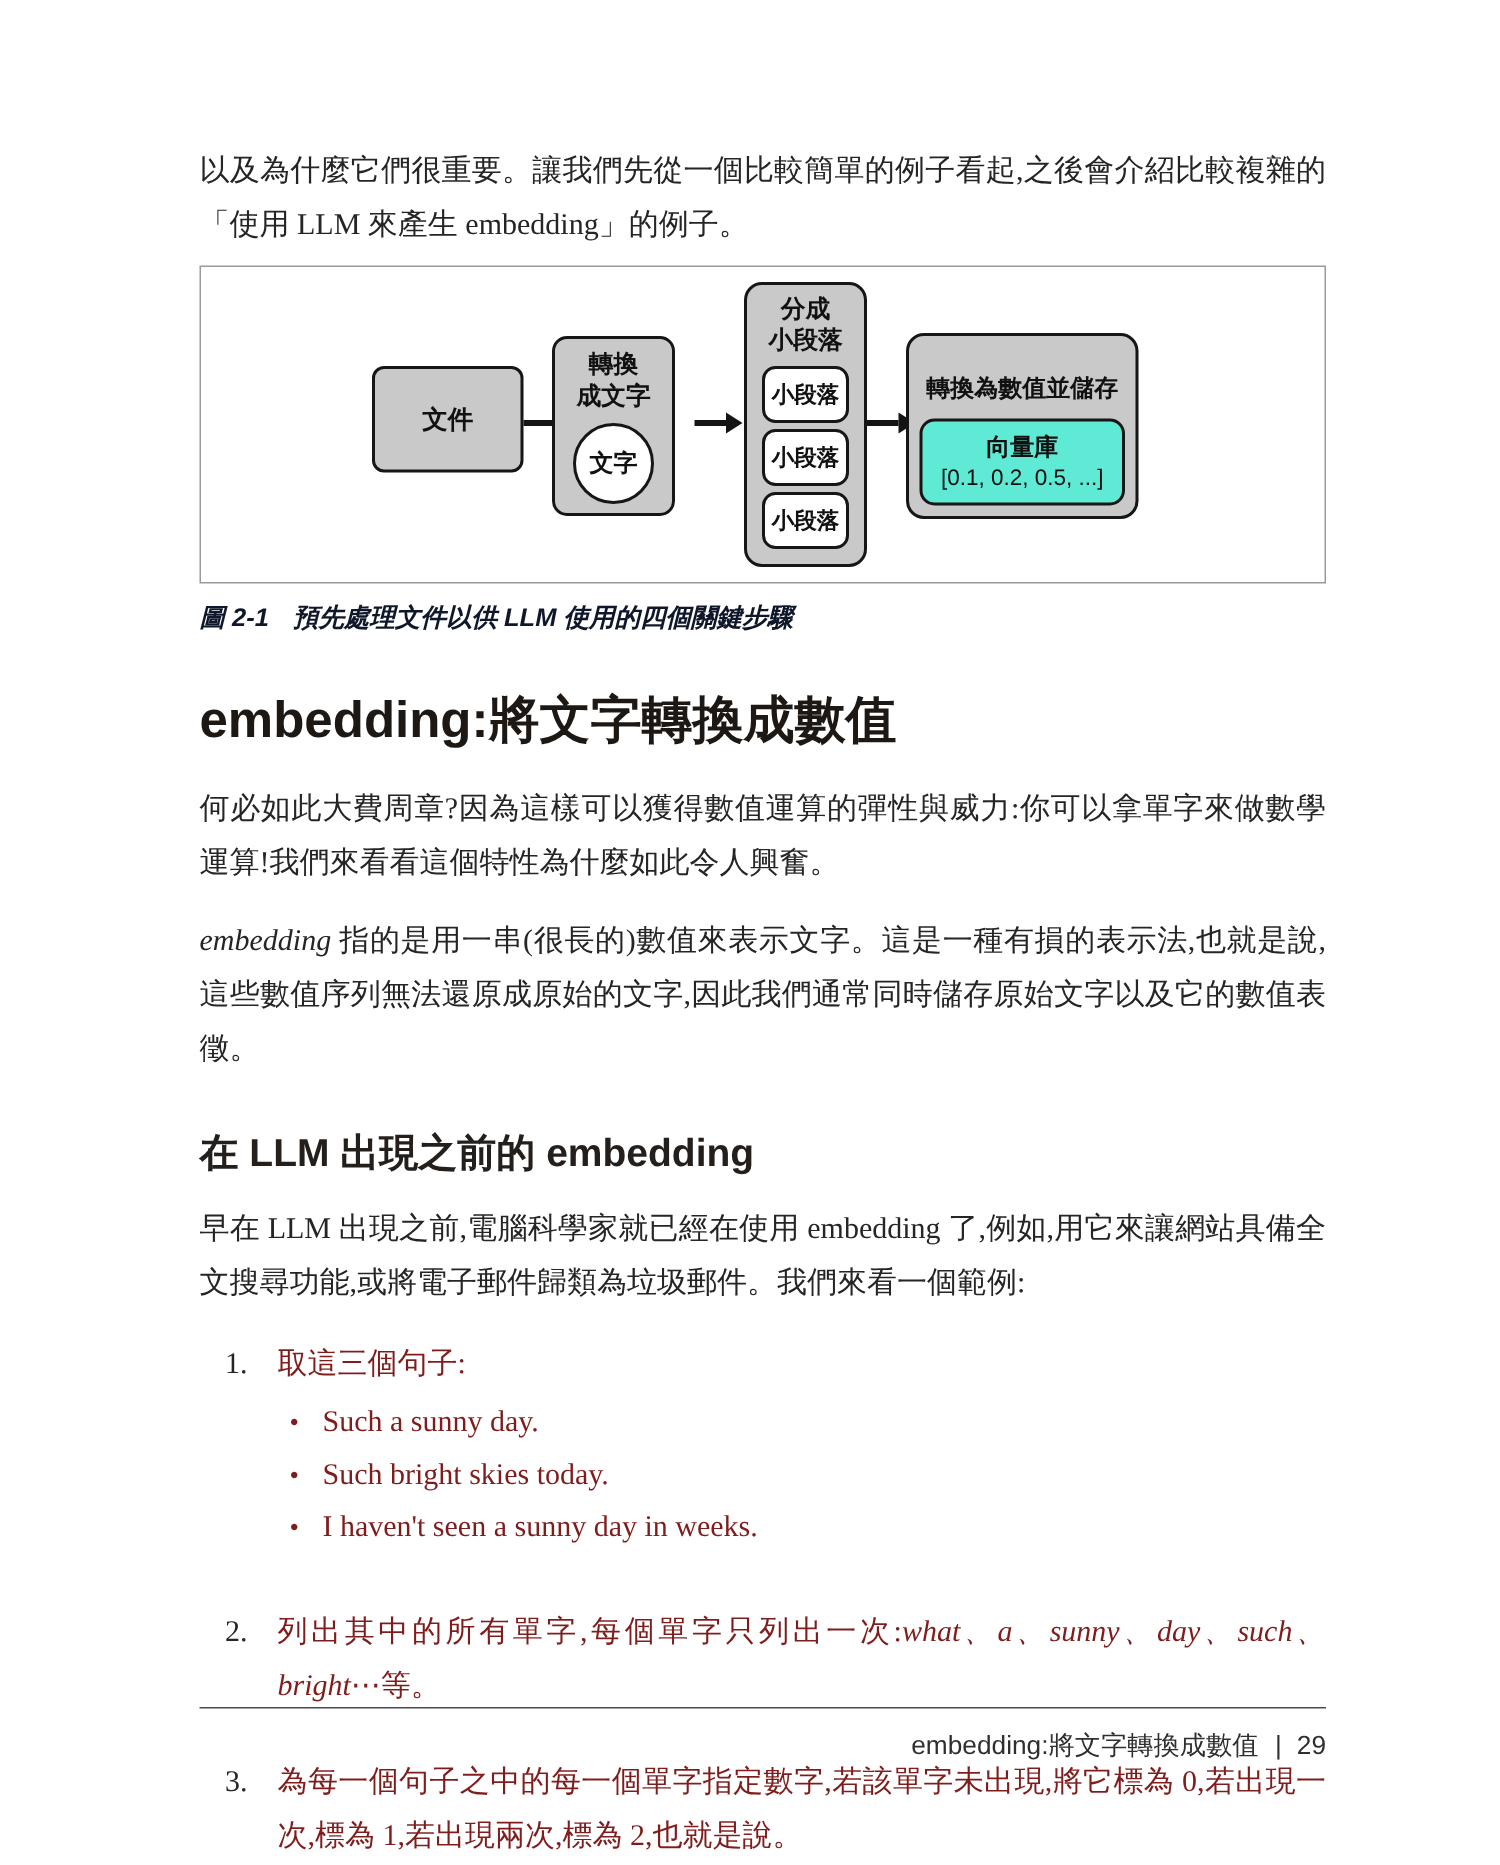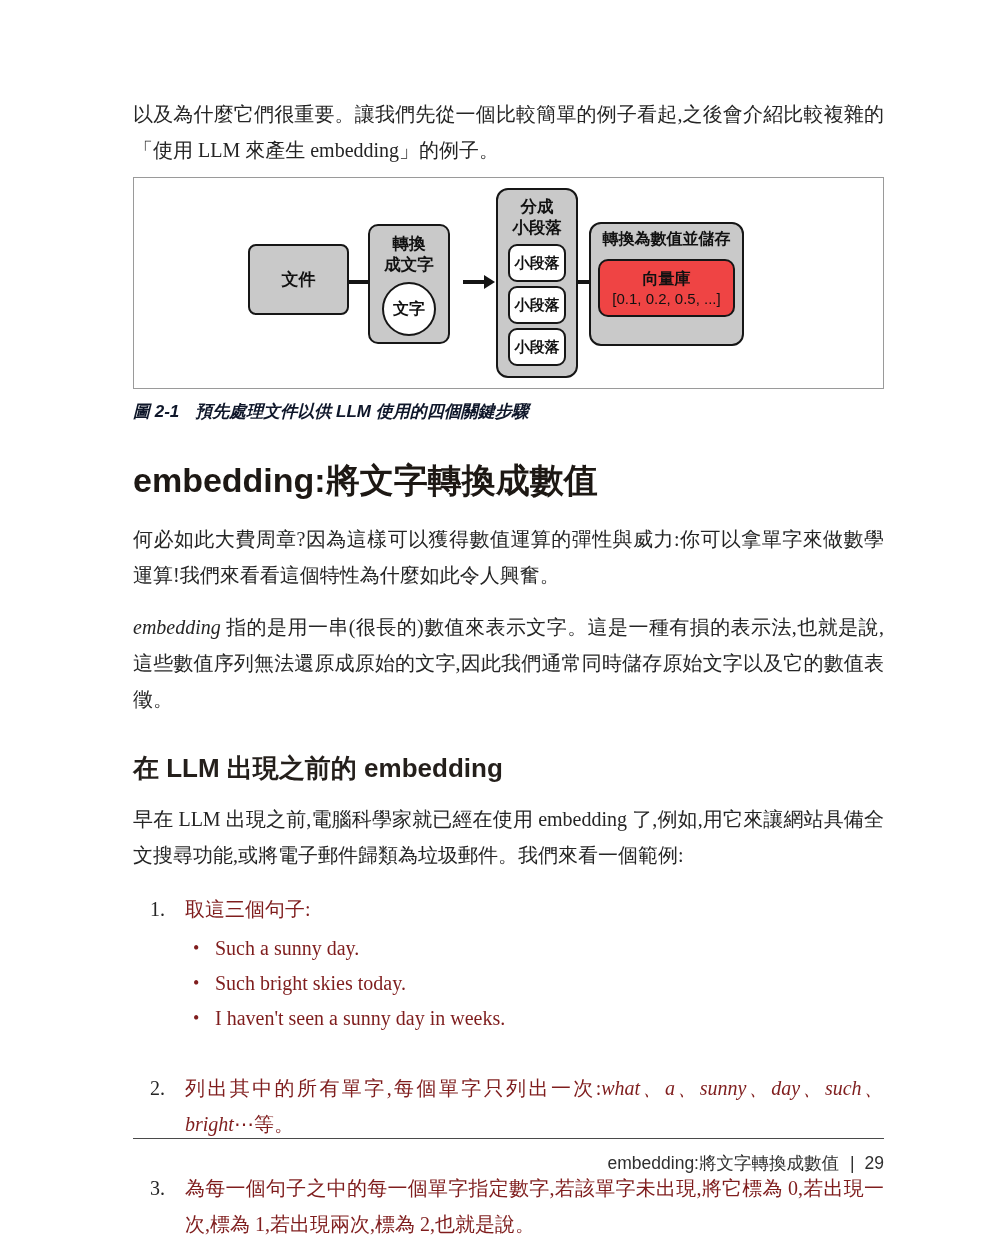--- a/index.html
+++ b/index.html
@@ -63,27 +63,27 @@
   }
   .chunk-box {
     width: 58px; height: 38px; margin: 4px auto 0;
     background: #ffffff; border: 2px solid #161616; border-radius: 9px;
     box-sizing: border-box;
     display: flex; align-items: center; justify-content: center;
     font-size: 15px; font-weight: 600;
   }
   .chunk-box.first { margin-top: 6px; }
   .store-node {
-    left: 455px; top: 44px; width: 155px; height: 124px;
-    border-radius: 12px; padding-top: 5px;
+    left: 470px; top: 44px; width: 155px; height: 124px;
+    border-radius: 12px; padding-top: 25px;
   }
   .store-title { font-size: 16px; font-weight: 600; }
   .vector-box {
     width: 137px; height: 58px; margin: 9px auto 0;
-    background: #ef4444; border: 2px solid #161616; border-radius: 10px;
+    background: #5eead4; border: 2px solid #161616; border-radius: 10px;
     box-sizing: border-box;
     display: flex; flex-direction: column; align-items: center; justify-content: center;
   }
   .vector-title { font-size: 16px; font-weight: 600; line-height: 20px; }
   .vector-values { font-size: 15px; line-height: 19px; color: #111111; }
   .arrow { position: absolute; display: flex; align-items: center; height: 16px; }
   .arrow .shaft { width: 21px; height: 4px; background: #141414; }
   .arrow .head {
     width: 0; height: 0;
     border-left: 11px solid #141414;

